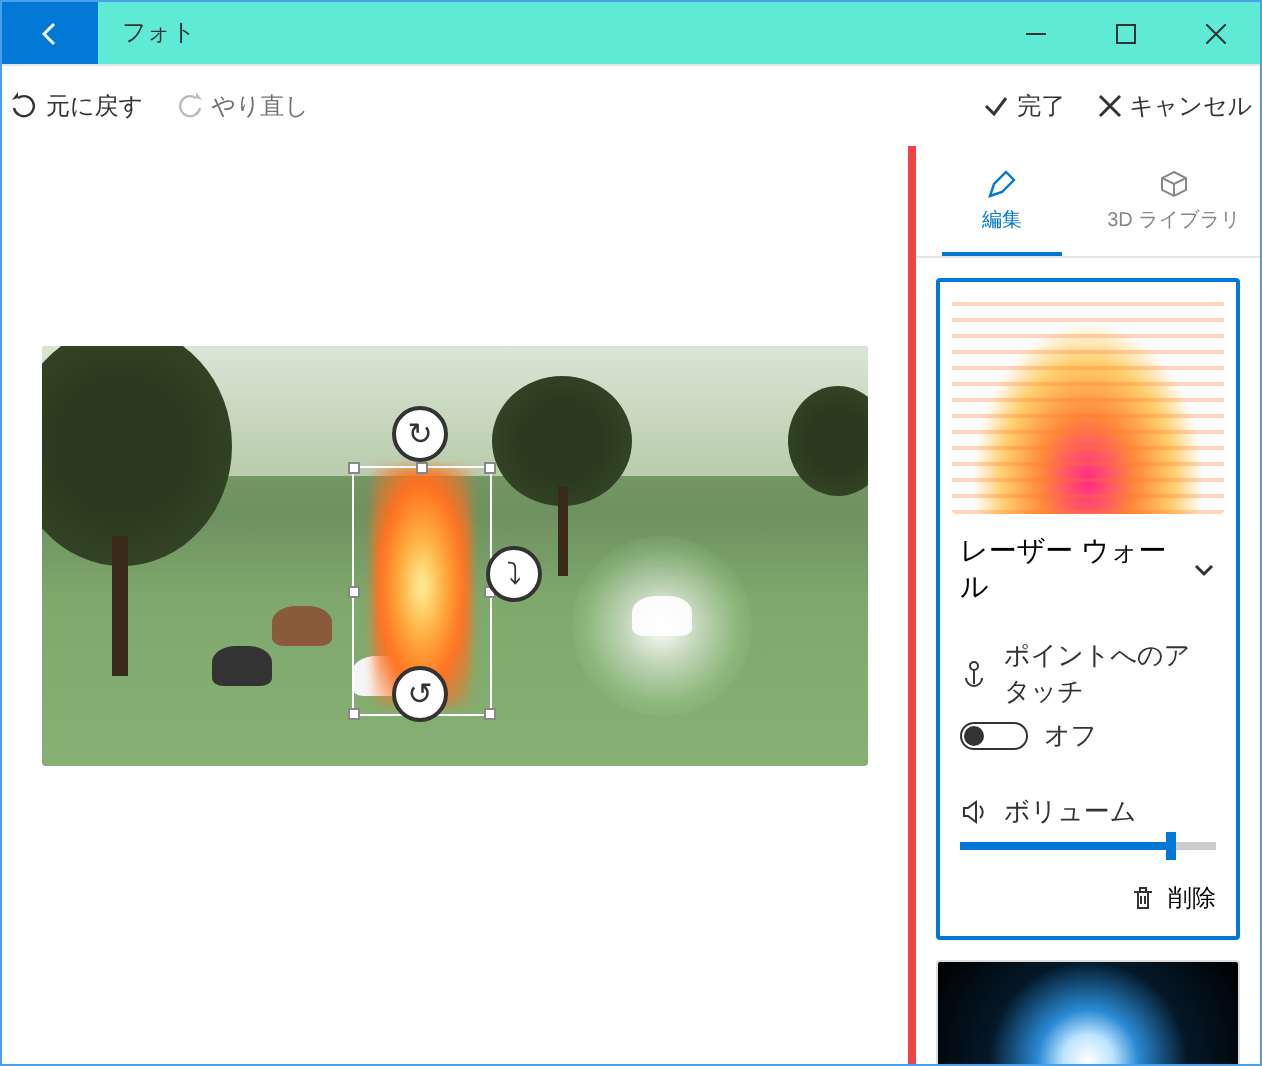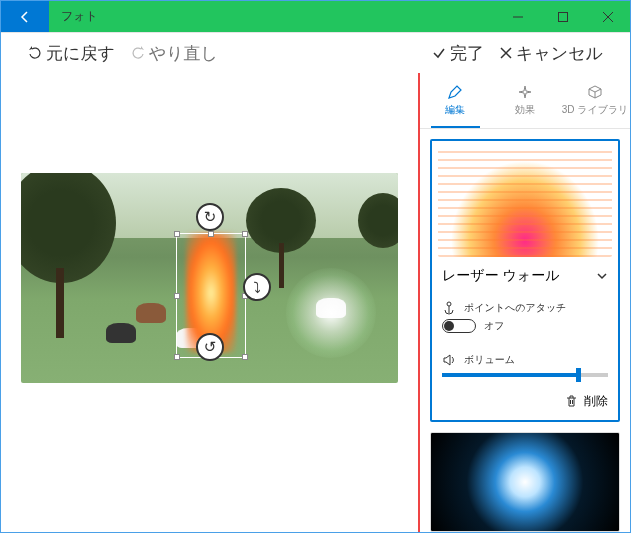--- a/index.html
+++ b/index.html
@@ -1,24 +1,24 @@
 <!DOCTYPE html>
 <html><head>
 <meta charset="utf-8">
 <style>
   * { box-sizing: border-box; margin: 0; padding: 0; font-family: "Yu Gothic UI", "Segoe UI", Meiryo, sans-serif; }
   body { width: 631px; height: 533px; background: #fff; overflow: hidden; border: 1px solid #4aa0e8; }
 
-  .titlebar { height: 32px; display: flex; align-items: stretch; background: #22c55e; border-bottom: 1px solid #e5e5e5; }
+  .titlebar { height: 32px; display: flex; align-items: stretch; background: #5eead4; border-bottom: 1px solid #e5e5e5; }
   .back-btn { width: 48px; background: #0078d4; color: #fff; display: flex; align-items: center; justify-content: center; }
   .app-title { flex: 0 0 auto; padding: 0 12px; font-size: 12px; color: #333; display: flex; align-items: center; }
   .title-spacer { flex: 1; }
   .win-btn { width: 45px; display: flex; align-items: center; justify-content: center; color: #333; font-size: 10px; }
 
-  .toolbar { height: 40px; display: flex; align-items: center; padding: 0 27px; gap: 16px; font-size: 17px; color: #333; }
+  .toolbar { height: 40px; display: flex; align-items: center; padding: 0 4px; gap: 16px; font-size: 12px; color: #333; }
   .tool-item { display: flex; align-items: center; gap: 4px; }
   .tool-item.disabled { color: #737373; }
   .tool-spacer { flex: 1; }
 
   .main { display: flex; height: calc(100% - 72px); }
   .preview-pane { flex: 1; display: flex; flex-direction: column; padding: 0 12px 8px 12px; position: relative; }
   .preview-area { flex: 1; position: relative; }
   .video-frame { position: absolute; left: 8px; right: 8px; top: 100px; height: 210px; background: linear-gradient(to bottom, #8aa877 0%, #6e9160 40%, #7fa86c 60%, #87b074 100%); border-radius: 2px; overflow: hidden; }
   .sky { position: absolute; top: 0; left: 0; right: 0; height: 65px; background: linear-gradient(to bottom, #d8e6d5, #b9ccab); }
   .tree { position: absolute; background: radial-gradient(circle, #2a3a1e 40%, #3a4a2a 100%); border-radius: 50%; }
@@ -36,31 +36,31 @@
 
   .play-row { height: 50px; display: flex; align-items: center; gap: 10px; font-size: 12px; color: #333; }
   .timeline { flex: 1; position: relative; height: 24px; }
   .tl-track { position: absolute; left: 0; right: 0; top: 11px; height: 2px; background: #ccc; }
   .tl-clip { position: absolute; top: 6px; height: 12px; background: #0078d4; border-radius: 2px; left: 36%; width: 32%; }
   .tl-clip::before, .tl-clip::after { content:""; position:absolute; top:1px; bottom:1px; width:6px; background: repeating-linear-gradient(90deg,#fff 0 1px, transparent 1px 3px); }
   .tl-clip::before{left:2px}.tl-clip::after{right:2px}
   .tl-head { position: absolute; top: -8px; left: 42%; width: 16px; height: 16px; border: 3px solid #0078d4; background: #fff; border-radius: 50%; margin-left: -8px; }
   .tl-head::after { content:""; position:absolute; left:50%; top:14px; width:2px; height:14px; background:#0078d4; margin-left:-1px; }
 
-  .side-pane { width: 212px; border-left: 2px solid #ef4444; display: flex; flex-direction: column; overflow: hidden; }
+  .side-pane { width: 176px; border-left: 4px solid #ef4444; display: flex; flex-direction: column; overflow: hidden; }
   .side-tabs { display: flex; height: 56px; border-bottom: 1px solid #e5e5e5; }
   .side-tab { flex: 1; display: flex; flex-direction: column; align-items: center; justify-content: center; gap: 3px; font-size: 10px; color: #888; position: relative; }
   .side-tab.active { color: #0078d4; }
   .side-tab.active::after { content:""; position:absolute; bottom:0; left:15%; right:15%; height:2px; background:#0078d4; }
   .side-body { flex: 1; overflow-y: auto; padding: 10px; }
   .fx-card { border: 2px solid #0078d4; border-radius: 2px; margin-bottom: 10px; background:#fff; }
   .fx-thumb { height: 110px; margin: 6px; background: radial-gradient(ellipse at 50% 85%, #ff2a88 0%, #ff8a3a 25%, #ffd070 45%, #fff 60%, #fff 100%); border-radius: 2px; position:relative; overflow:hidden; }
   .fx-thumb::before{content:"";position:absolute;inset:0;background: repeating-linear-gradient(0deg, rgba(255,120,40,0.3) 0 2px, transparent 2px 8px);}
   .fx-title-row { display:flex; align-items:center; justify-content:space-between; padding: 4px 10px 8px; font-size: 14px; }
-  .fx-section { padding: 4px 10px 8px; font-size: 10px; color:#333; }
+  .fx-section { padding: 4px 10px 8px; font-size: 13px; color:#333; }
   .fx-row { display:flex; align-items:center; gap:8px; margin: 4px 0; }
   .toggle { width: 34px; height: 14px; border: 1px solid #333; border-radius: 8px; position: relative; }
   .toggle::after { content:""; position:absolute; left:1px; top:1px; width:10px; height:10px; background:#333; border-radius:50%; }
   .vol-slider { margin: 6px 0 2px; height: 4px; background:#ccc; position:relative; }
   .vol-fill { position:absolute; left:0; top:0; bottom:0; width:82%; background:#0078d4; }
   .vol-thumb { position:absolute; left:82%; top:-5px; width:5px; height:14px; background:#0078d4; margin-left:-2px; }
   .fx-delete { display:flex; align-items:center; justify-content:flex-end; gap:6px; padding: 6px 10px 10px; font-size: 12px; }
   .fx-card2 { height: 100px; border: 1px solid #ddd; border-radius: 2px; background: radial-gradient(circle at 50% 50%, #fff 0%, #bde4ff 14%, #2a8ad4 28%, #041828 55%, #000 100%); }
 
   svg { display: block; }
@@ -170,28 +170,20 @@
         <span>
           <svg width="16" height="16" viewBox="0 0 16 16">
               <path d="M2 14 L4 8 L10 2 L14 6 L8 12 Z" stroke="#0078d4" fill="none" stroke-width="1.2"></path>
             </svg>
         </span>
         <span>編集</span>
       </div>
       <div class="side-tab">
         <span>
           <svg width="16" height="16" viewBox="0 0 16 16">
-              <path d="M8 2 L9 7 L14 8 L9 9 L8 14 L7 9 L2 8 L7 7 Z" stroke="#888" fill="none"></path>
-            </svg>
-        </span>
-        <span>効果</span>
-      </div>
-      <div class="side-tab">
-        <span>
-          <svg width="16" height="16" viewBox="0 0 16 16">
               <path d="M8 2 L14 5 L14 11 L8 14 L2 11 L2 5 Z M2 5 L8 8 L14 5 M8 8 V14" stroke="#888" fill="none"></path>
             </svg>
         </span>
         <span>3D ライブラリ</span>
       </div>
     </div>
     <div class="side-body">
       <div class="fx-card">
         <div class="fx-thumb"></div>
         <div class="fx-title-row">

